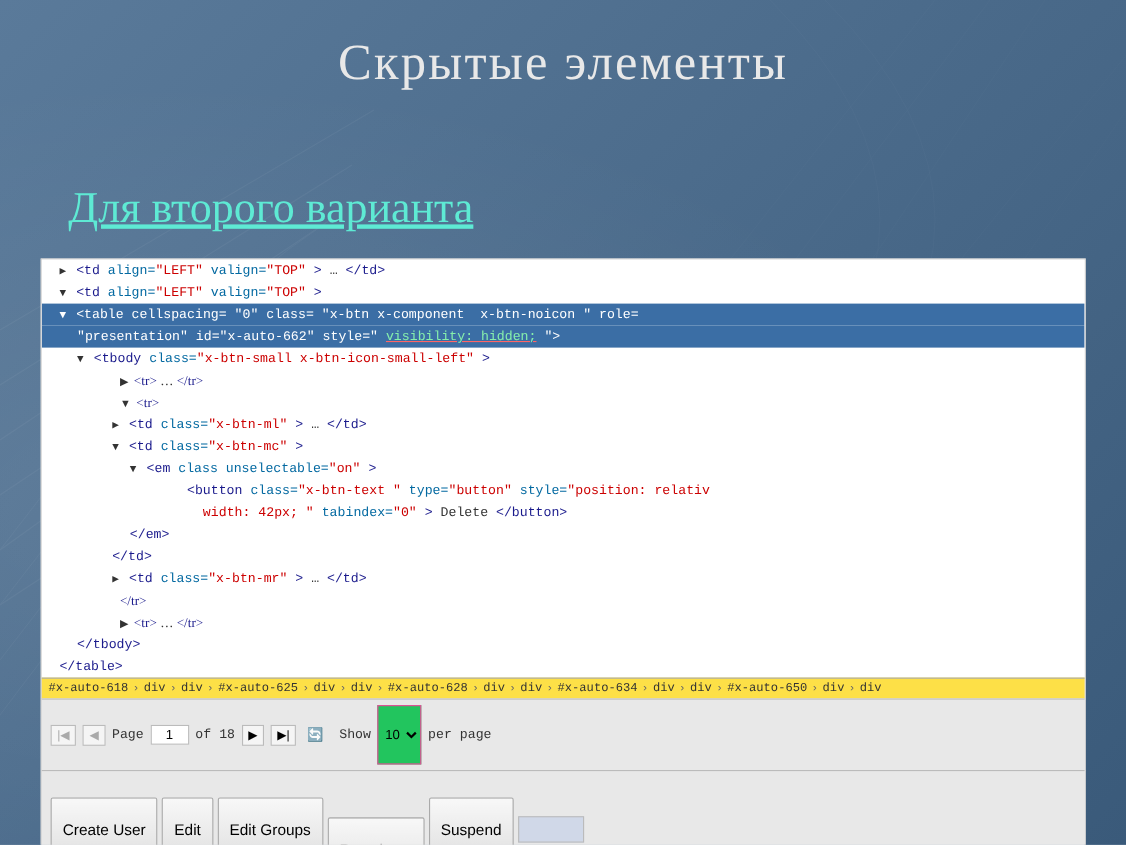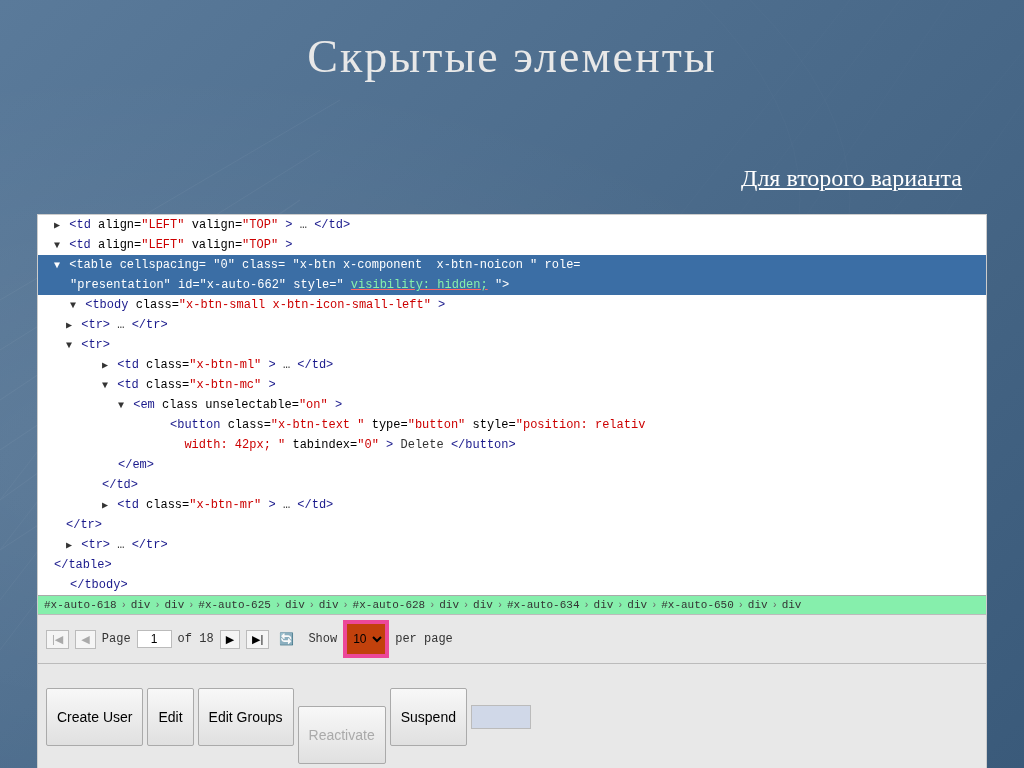--- a/index.html
+++ b/index.html
@@ -46,28 +46,27 @@
       color: #e8e8e8;
       font-size: 46px;
       font-weight: 300;
       letter-spacing: 2px;
       font-family: 'Times New Roman', serif;
     }
 
     
     .subtitle {
       margin-top: 40px;
-      color: #ffffff;
-      font-size: 24px;
+      color: #5eead4;
+      font-size: 40px;
       font-weight: 300;
       font-family: 'Times New Roman', serif;
       width: 900px;
       line-height: 1.3;
       text-decoration: underline;
-      text-align: right;
     }
 
     
     .code-panel {
       margin-top: 20px;
       width: 950px;
       background: #f5f5f5;
       border: 1px solid #ccc;
       font-family: 'Courier New', monospace;
       font-size: 12px;
@@ -84,38 +83,38 @@
       white-space: nowrap;
       line-height: 1.5;
     }
 
     .code-line.selected {
       background: #3b6ea5;
       color: #ffffff;
     }
 
     .code-line .tag { color: #1a1a8c; }
-    .code-line .attr { color: #000000; }
+    .code-line .attr { color: #0369a1; }
     .code-line .val { color: #cc0000; }
 
     .code-line .red-underline {
       text-decoration: underline;
       text-decoration-color: red;
       color: #ffaaaa;
     }
 
     .code-line.selected .red-underline {
       text-decoration: underline;
       text-decoration-color: #ff6666;
       color: #86efac;
     }
 
     
     .breadcrumb-bar {
-      background: #86efac;
+      background: #fde047;
       border-top: 1px solid #aaa;
       padding: 3px 6px;
       font-size: 11px;
       color: #333;
       white-space: nowrap;
       overflow: hidden;
       display: flex;
       align-items: center;
       gap: 4px;
       flex-wrap: nowrap;
@@ -157,23 +156,23 @@
     .pag-input {
       border: 1px solid #bbb;
       background: #fff;
       padding: 1px 4px;
       width: 35px;
       font-size: 12px;
       text-align: center;
     }
 
     .pag-select {
-      border: 4px solid #ec4899;
-      background: #c2410c;
-      padding: 7px 2px;
+      border: 1px solid #ec4899;
+      background: #22c55e;
+      padding: 18px 2px;
       font-size: 12px;
     }
 
     
     .action-bar {
       background: #e8e8e8;
       border-top: 1px solid #bbb;
       padding: 6px 8px;
       display: flex;
       align-items: center;
@@ -195,21 +194,21 @@
       background: #d0d8e8;
       padding: 4px 8px;
       font-size: 12px;
       width: 60px;
     }
 
     
     .tri { font-size: 10px; margin-right: 2px; }
     .indent1 { padding-left: 16px; }
     .indent2 { padding-left: 32px; }
-    .indent3 { padding-left: 28px; }
+    .indent3 { padding-left: 71px; font-family: Liberation Serif, serif; }
     .indent4 { padding-left: 64px; }
     .indent5 { padding-left: 80px; }
     .indent6 { padding-left: 96px; }
   </style>
 </head>
 <body>
 
 <div class="bg"></div>
 
 <svg class="bg-lines" viewBox="0 0 1024 768" xmlns="http://www.w3.org/2000/svg">
@@ -366,26 +365,26 @@
         <span class="tag">&lt;/tr&gt;</span>
       </div>
 
       <div class="code-line indent3">
         <span class="tri">▶</span>
         <span class="tag">&lt;tr&gt;</span>
         <span>…</span>
         <span class="tag">&lt;/tr&gt;</span>
       </div>
 
+      <div class="code-line indent2">
+        <span class="tag">&lt;/tbody&gt;</span>
+      </div>
+
       <div class="code-line indent1">
         <span class="tag">&lt;/table&gt;</span>
-      </div>
-
-      <div class="code-line indent2">
-        <span class="tag">&lt;/tbody&gt;</span>
       </div>
     </div>
 
     <div class="breadcrumb-bar">
       <span class="breadcrumb-item">
         <span>#x-auto-618</span>
       </span>
       <span class="breadcrumb-sep">›</span>
       <span class="breadcrumb-item">
         <span>div</span>

